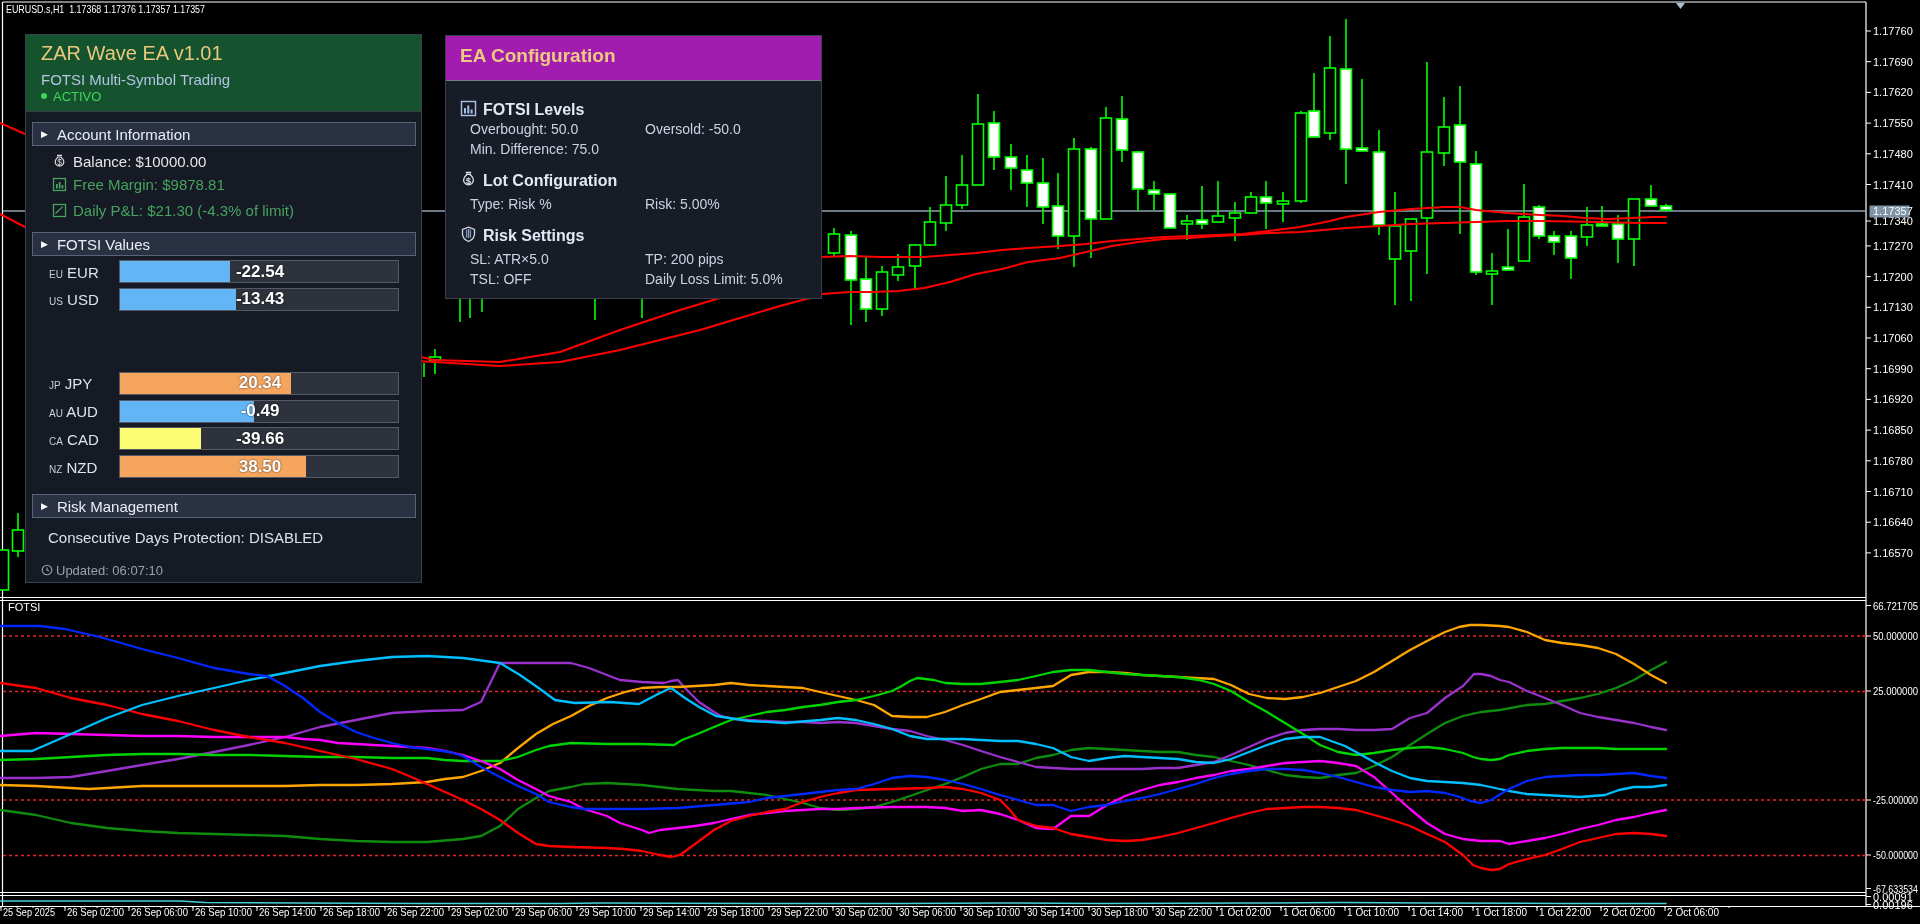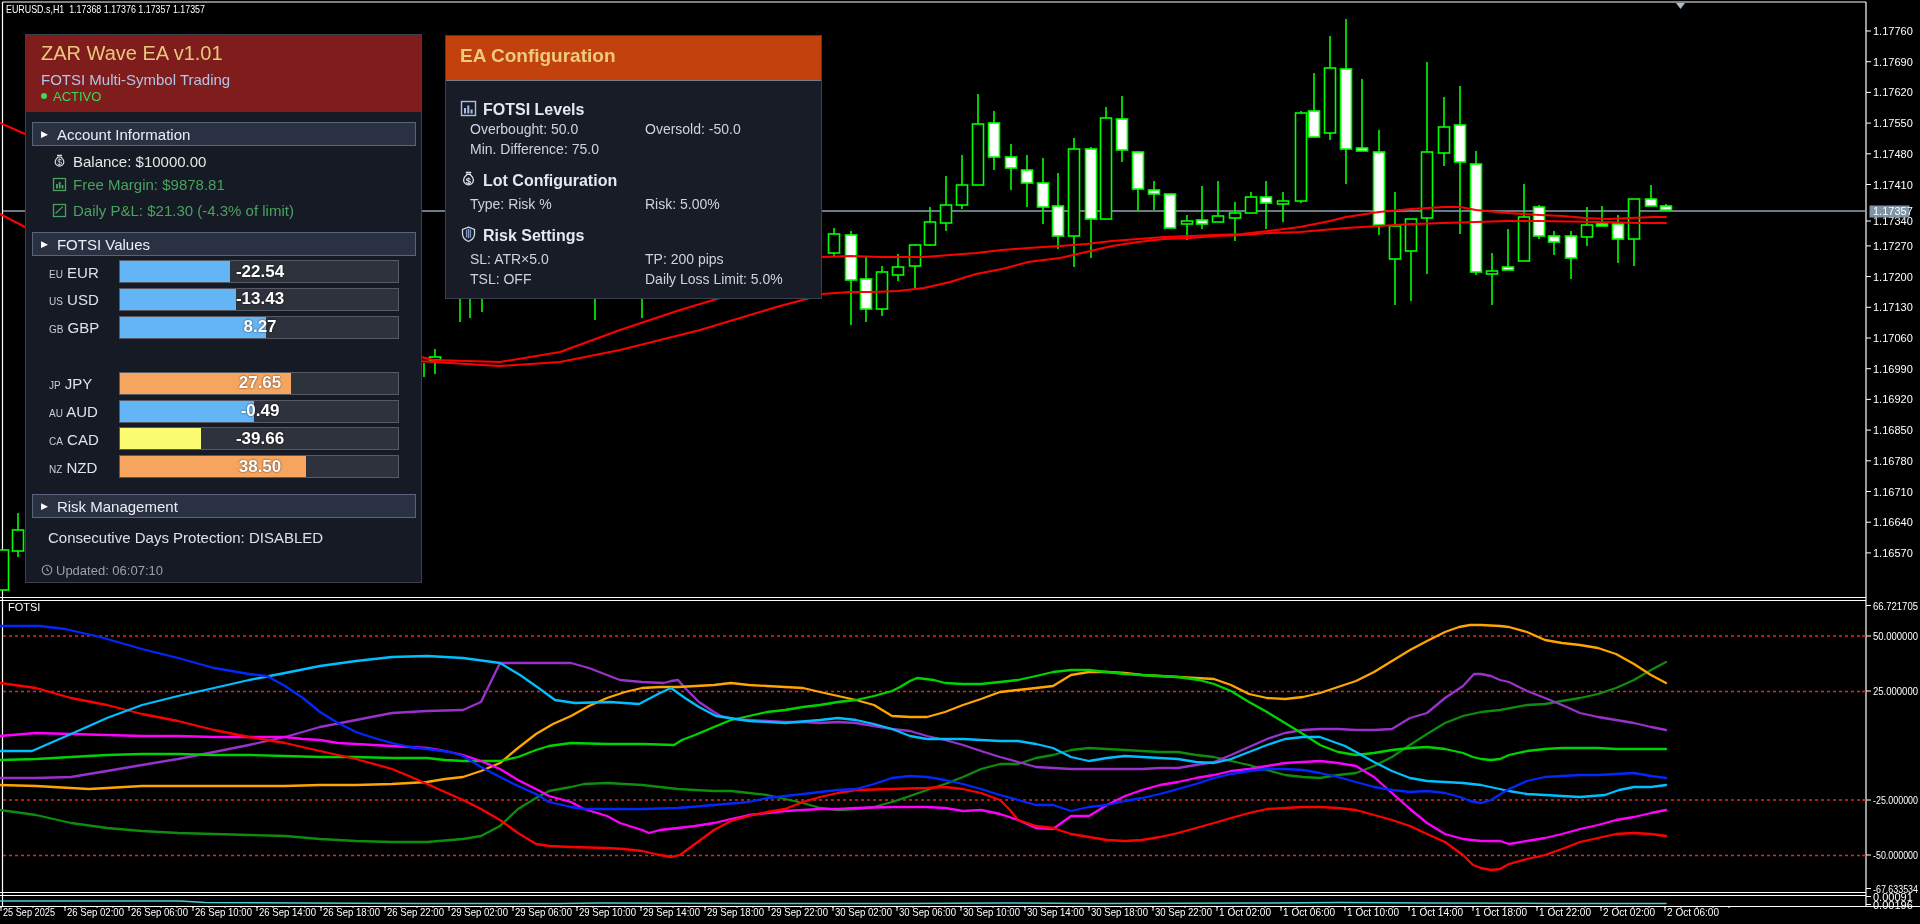--- a/index.html
+++ b/index.html
@@ -6,38 +6,38 @@
 #stage{position:relative;width:1920px;height:924px}
 #chart{position:absolute;left:0;top:0}
 .ax{font:11px "Liberation Sans",sans-serif;fill:#fff}
 .sym{font:11px "Liberation Sans",sans-serif;fill:#fff}
 .panel{position:absolute;background:#171b25;border:1px solid #3a4150}
 .sechead{position:absolute;left:6px;right:5px;background:#2a3143;border:1px solid #59637b;color:#e9eef7;font-size:15px;display:flex;align-items:center;padding-left:8px;height:24px}
 .sechead .arr{font-size:9px;margin-right:9px;color:#fff}
 .icn{display:inline-block;vertical-align:-2px;margin-right:6px}
 
 #zar{left:25px;top:34px;width:397px;height:549px;background:#151a24;border:1px solid #39404e}
-#zarhead{position:absolute;left:0;top:0;right:0;height:77px;background:#7f1d1d;border-bottom:1px solid #343b49}
+#zarhead{position:absolute;left:0;top:0;right:0;height:77px;background:#14532d;border-bottom:1px solid #343b49}
 #zarhead .t1{position:absolute;left:15px;top:7px;font-size:20px;color:#e8c87c}
 #zarhead .t2{position:absolute;left:15px;top:36px;font-size:15px;color:#b4c3e6}
 #zarhead .t3{position:absolute;left:15px;top:54px;font-size:13px;color:#3fd65c}
 #zarhead .dot{display:inline-block;width:6px;height:6px;border-radius:3px;background:#3fd65c;vertical-align:2px;margin-right:6px}
 .acctrow{position:absolute;left:26px;font-size:15px;color:#e6e6e6;white-space:nowrap}
 .green{color:#47a35f}
 .frow{position:absolute;left:0;height:23px;width:100%}
 .flab{position:absolute;left:23px;top:3.5px;font-size:15px;color:#dfe3ea}
 .fpre{font-size:10px;color:#c9cdd6}
 .ftrack{position:absolute;left:93px;top:0;width:280px;height:23px;background:#2e323c;border:1px solid #555a64}
 .ffill{position:absolute;left:0;top:0;height:21px}
 .fval{position:absolute;left:0;top:0.5px;width:280px;text-align:center;font-size:17px;font-weight:bold;color:#fff;text-shadow:0 0 2px rgba(0,0,0,.8)}
 #zar .upd{position:absolute;left:15px;top:528px;font-size:13px;color:#9aa1ad}
 #zar .cdp{position:absolute;left:22px;top:494px;font-size:15px;color:#dde1e8}
 
 #ea{left:445px;top:35px;width:377px;height:264px;background:#181c27;border:1px solid #39404e}
-#eahead{position:absolute;left:0;top:0;right:0;height:45px;background:#c2410c;border-bottom:1px solid #767d8a}
+#eahead{position:absolute;left:0;top:0;right:0;height:45px;background:#a21caf;border-bottom:1px solid #767d8a}
 #eahead .t1{position:absolute;left:14px;top:9px;font-size:19px;font-weight:bold;color:#eccb80}
 .seait{position:absolute;font-size:16px;font-weight:bold;color:#e3e9f4;white-space:nowrap}
 .earow{position:absolute;font-size:14px;color:#ccd3e0;white-space:nowrap}
 
 #op{left:445px;top:325px;width:377px;height:113px;background:#181c27;border:1px solid #39404e}
 #op .t1{position:absolute;left:14px;top:4px;font-size:19px;font-weight:bold;color:#eccb80}
 #op .t2{position:absolute;left:14px;top:30px;font-size:14px;color:#dde2ec}
 #op .sep{position:absolute;left:0;top:46px;width:100%;border-top:1px solid #3c4350}
 .pos{position:absolute;font-size:14px;color:#49b264;white-space:nowrap}
 </style></head>
@@ -442,32 +442,25 @@
           <div class="fval">-22.54</div>
         </div>
 </div>
 <div class="frow" style="top:252.9px">
 <div class="flab"><span class="fpre">US</span> USD</div>
 <div class="ftrack">
           <div class="ffill" style="width:116px;background:#64b5f6"></div>
           <div class="fval">-13.43</div>
         </div>
 </div>
-<div class="frow" style="top:280.8px">
-<div class="flab"><span class="fpre">GB</span> GBP</div>
-<div class="ftrack">
-          <div class="ffill" style="width:146px;background:#64b5f6"></div>
-          <div class="fval">8.27</div>
-        </div>
-</div>
 <div class="frow" style="top:336.6px">
 <div class="flab"><span class="fpre">JP</span> JPY</div>
 <div class="ftrack">
           <div class="ffill" style="width:171px;background:#f6a55e"></div>
-          <div class="fval">27.65</div>
+          <div class="fval">20.34</div>
         </div>
 </div>
 <div class="frow" style="top:364.5px">
 <div class="flab"><span class="fpre">AU</span> AUD</div>
 <div class="ftrack">
           <div class="ffill" style="width:134px;background:#64b5f6"></div>
           <div class="fval">-0.49</div>
         </div>
 </div>
 <div class="frow" style="top:392.4px">

